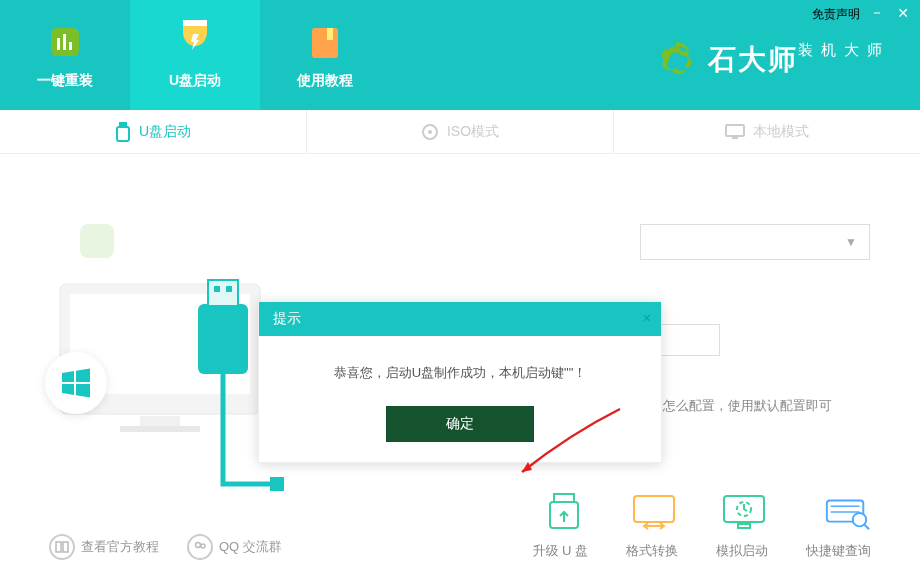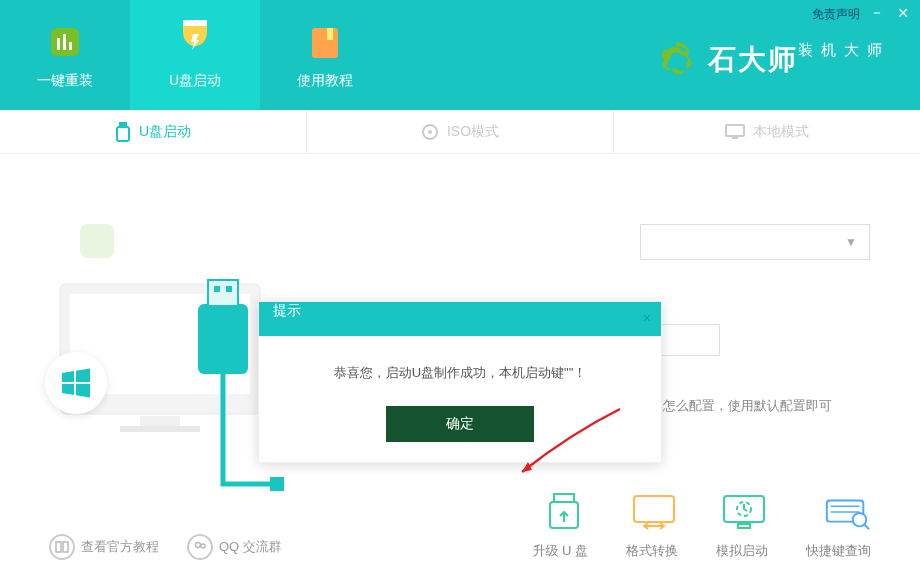--- a/index.html
+++ b/index.html
@@ -1,22 +1,22 @@
 <!DOCTYPE html>
 <html><head>
 <meta charset="utf-8">
 <style>
 * { margin: 0; padding: 0; box-sizing: border-box; font-family: "Microsoft YaHei", sans-serif; }
 body { width: 920px; height: 580px; overflow: hidden; background: #fff; }
 
 .header { height: 110px; background: #18c5c0; position: relative; display: flex; }
-.nav-item { width: 130px; display: flex; flex-direction: column; align-items: center; justify-content: center; color: #fff; font-size: 14px; cursor: pointer; gap: 8px; }
+.nav-item { width: 130px; display: flex; flex-direction: column; align-items: center; justify-content: center; color: #fff; font-size: 14px; cursor: pointer; gap: 8px; font-weight: bold; }
 .nav-item.active { background: #19d8cf; }
 .nav-icon { width: 44px; height: 44px; display: flex; align-items: center; justify-content: center; }
-.disclaimer { position: absolute; right: 60px; top: 6px; color: #0c4a6e; font-size: 12px; }
+.disclaimer { position: absolute; right: 60px; top: 6px; color: #000000; font-size: 12px; }
 .window-controls { position: absolute; right: 8px; top: 4px; display: flex; gap: 8px; color: #fff; }
 .win-btn { width: 18px; height: 18px; display: flex; align-items: center; justify-content: center; cursor: pointer; font-size: 14px; }
 .brand { position: absolute; right: 30px; top: 38px; display: flex; align-items: center; gap: 10px; color: #fff; }
 .brand-text { display: flex; flex-direction: row; }
 .brand-title { font-size: 28px; font-weight: bold; letter-spacing: 2px; }
 .brand-sub { font-size: 15px; letter-spacing: 8px; font-family: Liberation Mono, monospace; }
 
 .subtabs { height: 44px; display: flex; border-bottom: 1px solid #eee; }
 .subtab { flex: 1; display: flex; align-items: center; justify-content: center; gap: 8px; font-size: 14px; color: #ccc; cursor: pointer; }
 .subtab.active { color: #18c5c0; }
@@ -36,21 +36,21 @@
 .bottom-tools { position: absolute; bottom: 20px; left: 0; right: 0; display: flex; align-items: flex-end; padding: 0 49px; }
 .left-links { display: flex; gap: 28px; }
 .link-item { display: flex; align-items: center; gap: 6px; color: #999; font-size: 13px; cursor: pointer; }
 .link-icon { width: 26px; height: 26px; border: 2px solid #ccc; border-radius: 50%; display: flex; align-items: center; justify-content: center; }
 .tool-grid { margin-left: auto; display: flex; gap: 38px; }
 .tool-item { display: flex; flex-direction: column; align-items: flex-end; gap: 8px; color: #888; font-size: 13px; cursor: pointer; }
 .tool-icon { width: 48px; height: 44px; display: flex; align-items: center; justify-content: center; }
 
 .modal-overlay { position: absolute; top: 110px; left: 0; right: 0; bottom: 0; }
 .modal { position: absolute; left: 258px; top: 37px; width: 404px; background: #fff; box-shadow: 0 2px 12px rgba(0,0,0,0.15); border: 1px solid #eee; }
-.modal-header { height: 34px; background: #18c5c0; color: #fff; display: flex; padding: 0 14px; font-size: 14px; position: relative; }
+.modal-header { height: 34px; background: #18c5c0; color: #fff; display: flex; align-items: center; padding: 0 14px; font-size: 14px; position: relative; }
 .modal-close { position: absolute; right: 10px; top: 8px; cursor: pointer; color: #0aa09a; font-size: 14px; }
 .modal-body { padding: 28px 20px 24px; text-align: center; font-size: 13px; color: #555; }
 .modal-footer { padding: 0 0 20px; display: flex; justify-content: center; }
 .ok-btn { width: 148px; height: 36px; background: #14532d; color: #fff; display: flex; align-items: center; justify-content: center; font-size: 14px; cursor: pointer; }
 
 .arrow-annotation { position: absolute; left: 510px; top: 140px; pointer-events: none; }
 
 .windows-badge { position: absolute; left: 45px; top: 198px; width: 62px; height: 62px; background: #fff; border-radius: 50%; box-shadow: 0 2px 10px rgba(0,0,0,0.1); display: flex; align-items: center; justify-content: center; }
 </style>
 </head>

